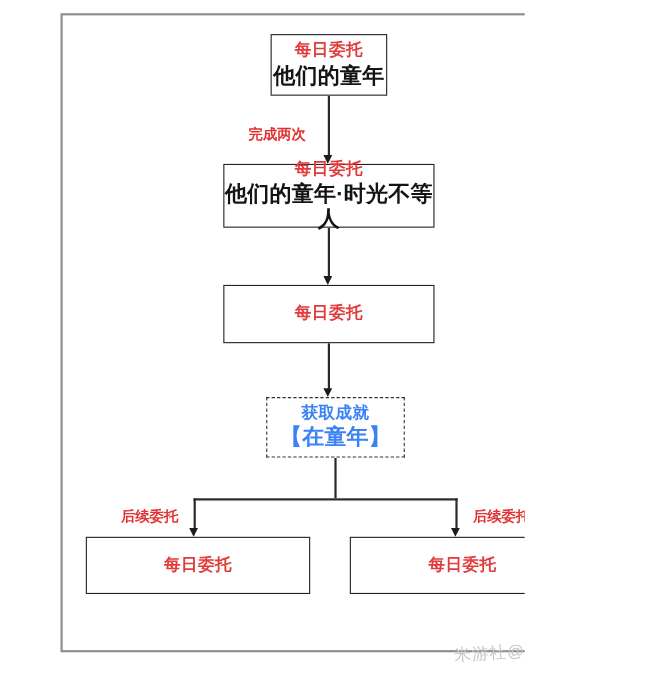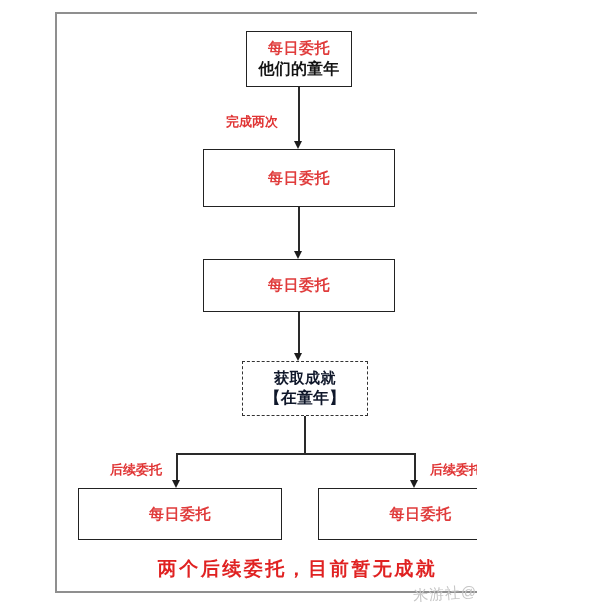--- a/index.html
+++ b/index.html
@@ -9,23 +9,23 @@
 
   
   .frame { position:absolute; left:55px; top:12px; width:485px; height:581px;
            border:2px solid #8f8f8f; z-index:0; }
 
   
   .node { position:absolute; background:#fff; border:1.5px solid #222;
           display:flex; flex-direction:column; align-items:center; justify-content:center;
           gap:3px; text-align:center; z-index:2; }
   .node .tag   { font-size:15px; font-weight:bold; color:#e03c3c; letter-spacing:.5px; line-height:1.1; }
-  .node .title { font-size:16px; font-weight:bold; color:#141414; letter-spacing:.2px; line-height:1.1; }
+  .node .title { font-size:20px; font-weight:bold; color:#141414; letter-spacing:.2px; line-height:1.1; }
   .node.dashed { border:1.5px dashed #333; }
-  .node.dashed .tag, .node.dashed .title { color:#0f172a; }
+  .node.dashed .tag, .node.dashed .title { color:#3b82f6; }
 
   
   .vline { position:absolute; width:2px; background:#2a2a2a; z-index:1; }
   .hline { position:absolute; height:2px; background:#2a2a2a; z-index:1; }
   .arrow-down { position:absolute; width:0; height:0;
                 border-left:4.5px solid transparent; border-right:4.5px solid transparent;
                 border-top:8px solid #1c1c1c; z-index:1; }
 
   .edge-label { position:absolute; font-size:13px; font-weight:bold; color:#e03434;
                 white-space:nowrap; z-index:2; }
@@ -54,20 +54,21 @@
     <span class="tag">每日委托</span>
     <span class="title">他们的童年</span>
   </div>
 
   <div class="vline" style="left:298px; top:87px; height:55px;"></div>
   <div class="arrow-down" style="left:294px; top:141px;"></div>
   <div class="edge-label" style="left:226px; top:113px;">完成两次</div>
 
   <div class="node" style="left:203px; top:149px; width:192px; height:58px;">
     <span class="tag">每日委托</span>
+    <span class="title">他们的童年·时光不等人</span>
   </div>
 
   <div class="vline" style="left:298px; top:207px; height:45px;"></div>
   <div class="arrow-down" style="left:294px; top:251px;"></div>
 
   <div class="node" style="left:203px; top:259px; width:192px; height:53px;">
     <span class="tag">每日委托</span>
   </div>
 
   <div class="vline" style="left:298px; top:312px; height:42px;"></div>
@@ -88,21 +89,20 @@
   <div class="edge-label" style="left:110px; top:461px;">后续委托</div>
   <div class="edge-label" style="left:430px; top:461px;">后续委托</div>
 
   <div class="node" style="left:78px; top:488px; width:204px; height:52px;">
     <span class="tag">每日委托</span>
   </div>
   <div class="node" style="left:318px; top:488px; width:205px; height:52px;">
     <span class="tag">每日委托</span>
   </div>
 
-  <div class="footnote">两个后续委托，目前暂无成就</div>
 
   <div class="watermark">米游社@雨</div>
 
   <div class="logo">
     <svg class="sun" width="56" height="40" viewBox="0 0 56 40">
       <g stroke="#e2571e" stroke-width="2.2" fill="none" stroke-linecap="round">
         <circle cx="28" cy="30" r="6"></circle>
         <line x1="28" y1="18" x2="28" y2="11"></line>
         <line x1="19" y1="22" x2="14" y2="16"></line>
         <line x1="37" y1="22" x2="42" y2="16"></line>

